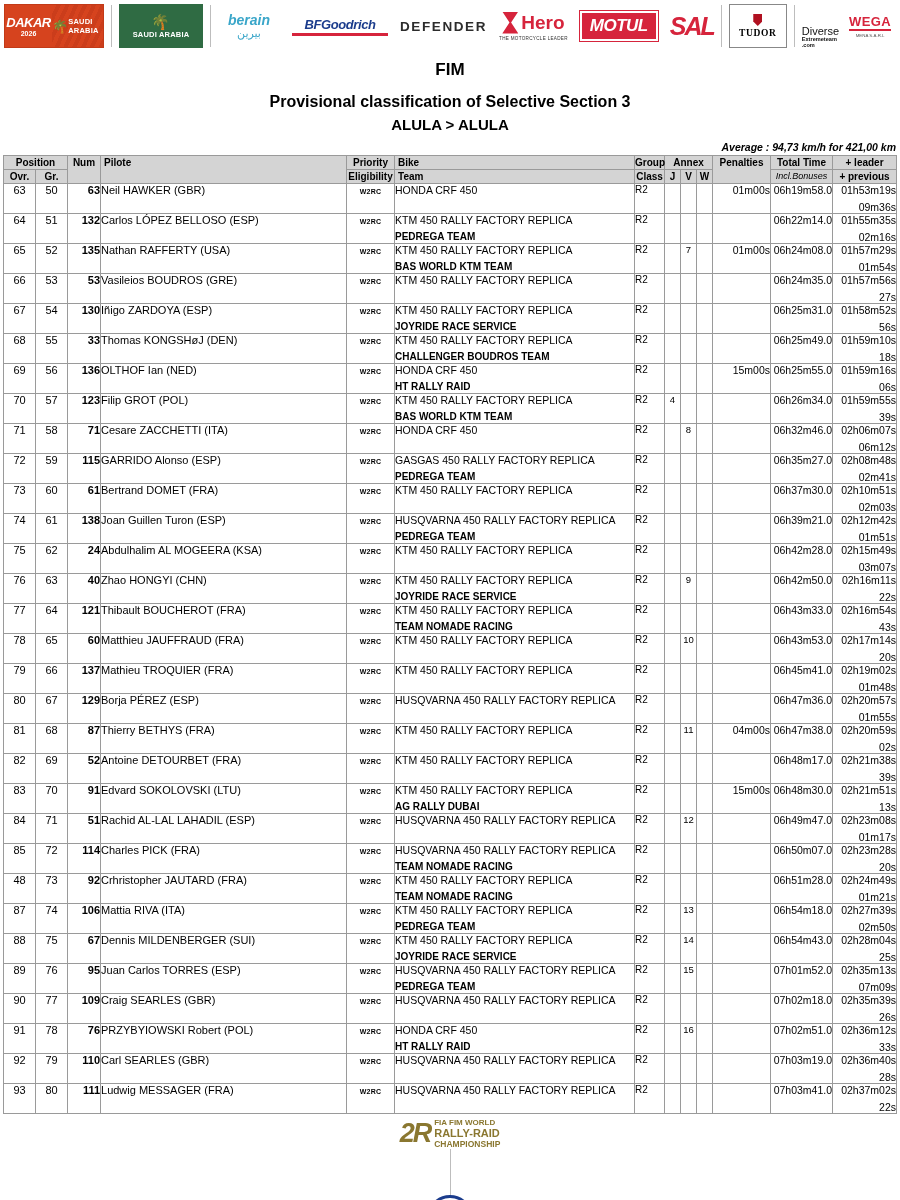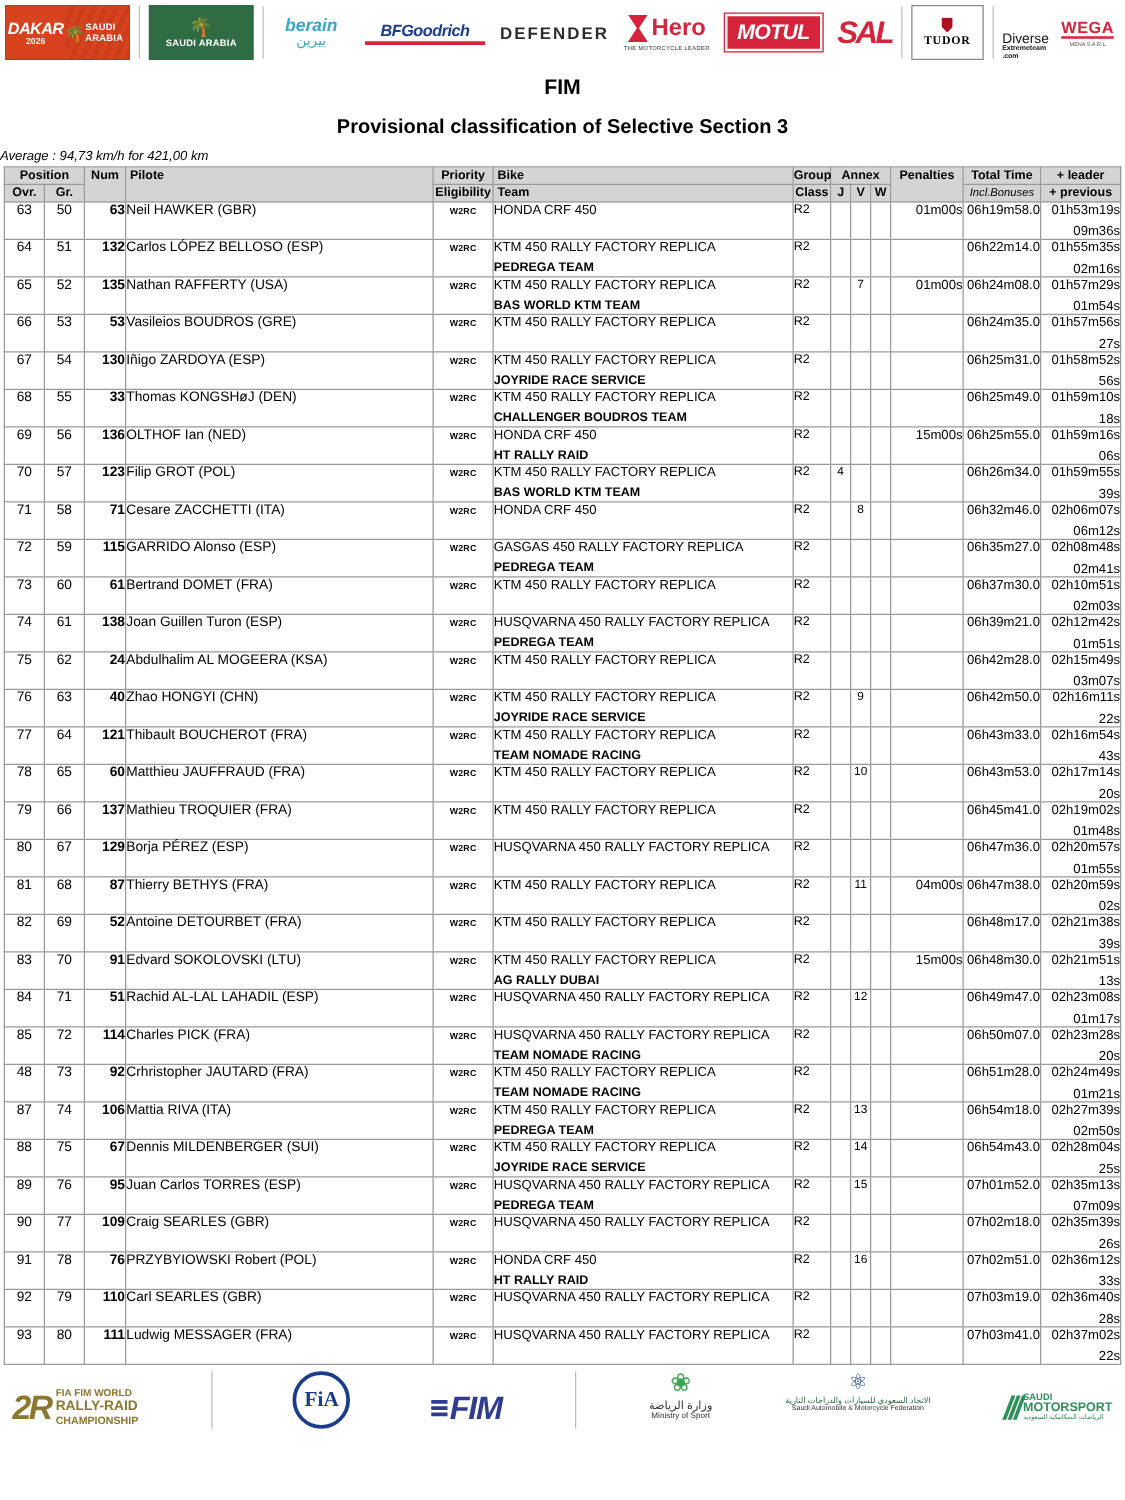--- a/index.html
+++ b/index.html
@@ -89,21 +89,21 @@
   .logo-wega .wg-t { font-size: 13px; font-weight: bold; color: #d6243c;
     letter-spacing: 0.4px; border-bottom: 2px solid #d6243c; }
   .logo-wega .wg-s { font-size: 4.4px; color: #555; margin-top: 2px; }
 
   
   .titles { text-align: center; }
   .t-fim { font-size: 17px; font-weight: bold; margin-top: 8px; }
   .t-main { font-size: 16px; font-weight: bold; margin-top: 13px; }
   .t-route { font-size: 15px; font-weight: bold; margin-top: 5px; }
   .t-len { font-size: 15px; font-weight: bold; margin-top: 4px; }
-  .t-avg { font-size: 10.5px; font-weight: normal;
+  .t-avg { text-align: right; font-size: 10.5px; font-weight: bold;
     font-style: italic; padding-right: 4px; margin-top: 8px; }
 
   
   .tbl-wrap { padding: 0 3px; margin-top: 2px; }
   table.cls { border-collapse: collapse; width: 894px; table-layout: fixed; }
   table.cls th, table.cls td { border: 1px solid #9a9a9a; padding: 0; vertical-align: top; }
 
   thead th { background: #d4d4d4; font-size: 10px; font-weight: bold;
     text-align: center; height: 14px; line-height: 13px; }
   thead th.lft { text-align: left; padding-left: 3px; }
@@ -128,22 +128,22 @@
   .team-name { font-size: 10px; font-weight: bold; line-height: 12px;
     margin-top: 5px; }
   td.grp { padding: 1px 0 0 2px; font-size: 10px; }
   td.ax { text-align: center; padding-top: 3px; font-size: 9.5px; }
   td.pen { text-align: right; padding: 2px 4px 0 0; font-size: 10.5px; }
   td.tot { text-align: right; padding: 2px 3px 0 0; font-size: 10.5px; }
   td.gap { padding: 2px 3px 0 0; font-size: 10.5px; text-align: right; }
   .gap-prev { margin-top: 5px; }
 
   
-  .footer-bar { display: flex; justify-content: space-between;
-    width: 900px; height: 58px; padding: 0 10px; margin-top: 5px; }
+  .footer-bar { display: flex; align-items: center; justify-content: space-between;
+    width: 900px; height: 58px; padding: 0 10px; margin-top: 5px; flex-direction: column; }
   .f-div { width: 1px; height: 46px; background: #bdbdbd; flex: none; }
 
   .logo-w2rc { flex: none; display: flex; align-items: center; gap: 4px; }
   .logo-w2rc .w-2r { font-size: 27px; font-weight: bold; color: #8a7730;
     font-style: italic; letter-spacing: -2px; line-height: 1; }
   .logo-w2rc .w-txt { display: flex; flex-direction: column; line-height: 1.08; }
   .logo-w2rc .w-1 { font-size: 8px; font-weight: bold; color: #8a7730; }
   .logo-w2rc .w-2 { font-size: 11px; font-weight: bold; color: #8a7730; }
   .logo-w2rc .w-3 { font-size: 8.5px; font-weight: bold; color: #8a7730; }
 
@@ -249,20 +249,21 @@
     <div class="logo-wega">
       <span class="wg-t">WEGA</span>
       <span class="wg-s">MENA S.A.R.L</span>
     </div>
   </div>
 </div>
 
 <div class="titles">
   <div class="t-fim">FIM</div>
   <div class="t-main">Provisional classification of Selective Section 3</div>
+  <div class="t-route">ALULA &gt; ALULA</div>
 </div>
 <div class="t-avg">Average : 94,73 km/h for 421,00 km</div>
 
 <div class="tbl-wrap">
 <table class="cls">
   <colgroup>
     <col class="c-ovr">
         <col class="c-gr">
         <col class="c-num">
         <col class="c-pil">

